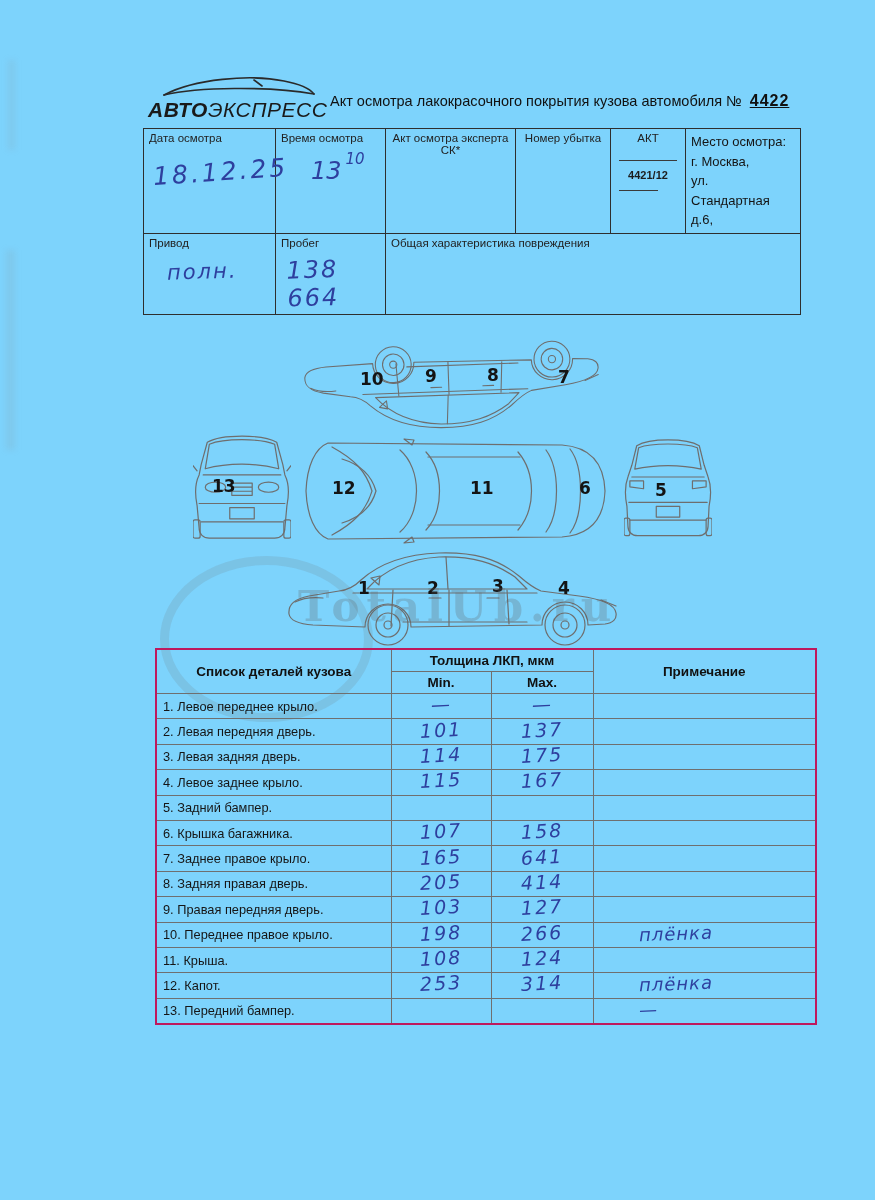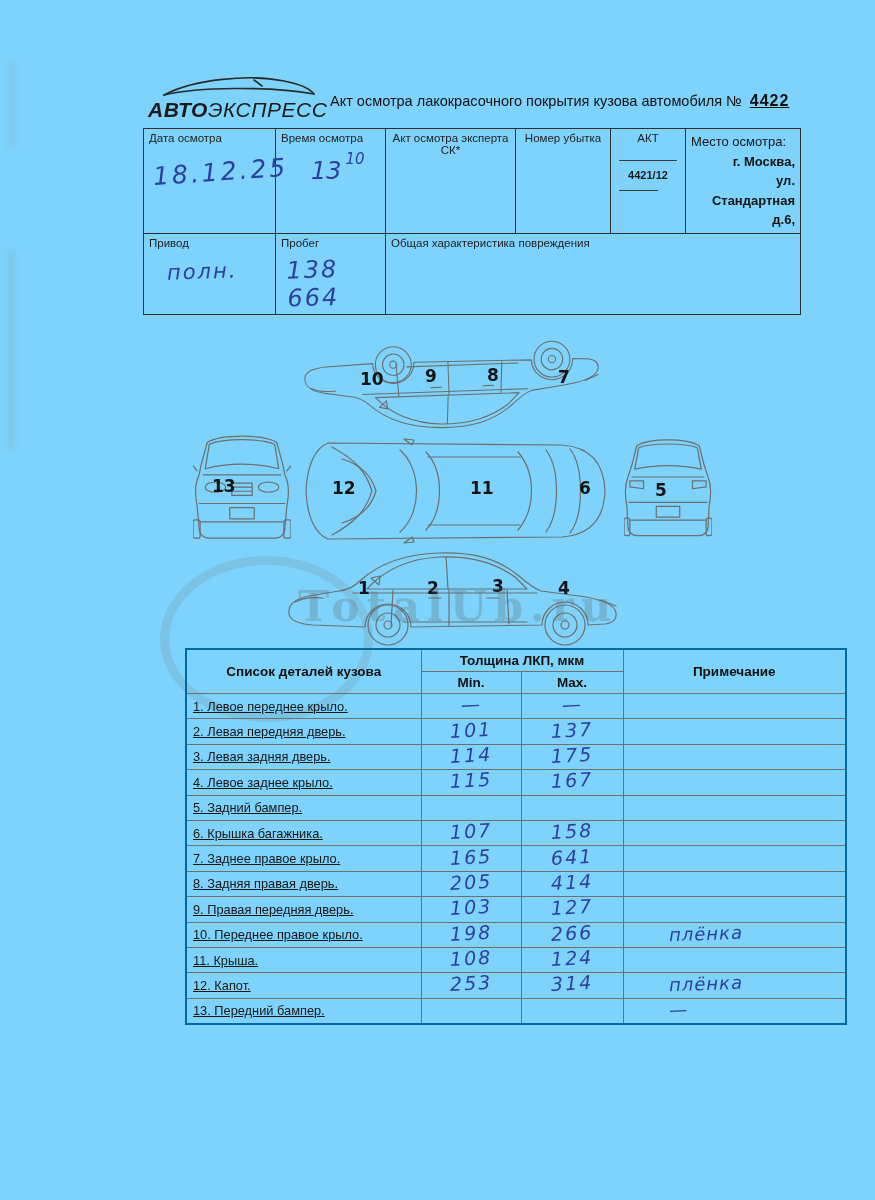--- a/index.html
+++ b/index.html
@@ -28,42 +28,42 @@
   .drive-ink { font-size:21px; letter-spacing:2px; margin:10px 0 0 18px; transform:rotate(-2deg); }
   .mileage-ink { font-size:24px; letter-spacing:2px; margin:6px 0 0 6px; transform:rotate(-2deg); }
   .make-value, .model-value { font-weight:bold; font-size:15px; margin-top:16px; }
   .vin-label { font-size:13px; text-align:center; margin-top:2px; }
   .vin-value { font-weight:bold; font-size:23px; text-align:center; letter-spacing:1.5px; margin-top:6px; }
   .act-cell { text-align:center; padding:3px 2px; }
   .act-rule { border-top:1.2px solid #3a3a3a; margin:16px 3px 0 3px; }
   .act-value { font-weight:bold; font-size:11px; margin-top:8px; }
   .act-rule2 { border-top:1.2px solid #3a3a3a; margin:9px 22px 0 3px; }
   .place-cell { font-size:13px; line-height:1.5; color:#151515; }
-  .place-line { text-align:right;font-weight:bold; }
+  .place-line { text-align:left; }
 
   
   .diag { position:absolute; }
   .diag * { vector-effect:non-scaling-stroke; }
   .top-diag  { left:300px; top:342px; width:305px; transform:scaleY(-1) rotate(2deg); }
   .front-diag{ left:193px; top:430px; width:98px; }
   .plan-diag { left:302px; top:437px; width:310px; }
   .rear-diag { left:624px; top:434px; width:88px; }
   .side-diag { left:283px; top:540px; width:340px; }
   .dlabel { position:absolute; font-family:"DejaVu Sans", sans-serif; font-size:17px; font-weight:600; color:#141414; }
   .wm-circle { position:absolute; left:160px; top:556px; width:195px; height:148px;
                border:9px solid rgba(110,110,110,.16); border-radius:50%; }
   .wm-text { position:absolute; left:298px; top:582px; font-family:"DejaVu Serif", serif; font-weight:bold;
              font-size:42px; letter-spacing:7px; color:rgba(95,95,95,.26); }
 
   
   .parts-table { position:absolute; left:155px; top:648px; width:660px; border-collapse:collapse; table-layout:fixed; }
   .parts-table th, .parts-table td { border:1.4px solid #6f6f6f; }
-  .parts-table { border:2px solid #0369a1;margin-left:30px; }
+  .parts-table { border:2px solid #be185d; }
   .parts-table thead th { font-weight:bold; font-size:13.5px; text-align:center; height:21px; padding:0 4px; color:#111; }
-  .parts-table tbody td { height:24.4px; padding:0 4px; vertical-align:middle;text-decoration:underline; }
+  .parts-table tbody td { height:24.4px; padding:0 4px; vertical-align:middle; }
   .part-name { font-size:12.8px; text-align:left; padding-left:6px !important; color:#161616; }
   .val-cell { text-align:center; }
   .note-cell { text-align:left; padding-left:45px !important; }
   .ink-val { display:inline-block; font-family:"DejaVu Sans", sans-serif; font-style:italic; color:#2e3f9e;
              font-size:19px; line-height:11px; letter-spacing:2px; transform:rotate(-3deg); }
   .ink-note { display:inline-block; font-family:"DejaVu Sans", sans-serif; font-style:italic; color:#2e3f9e;
               font-size:18px; line-height:11px; letter-spacing:1px; transform:rotate(-2deg); }
 
   
   .smudge { position:absolute; background:rgba(140,140,140,.14); filter:blur(3px); }

